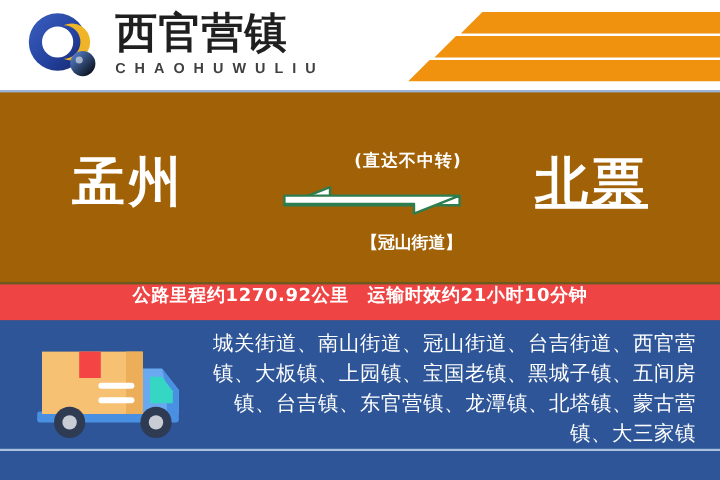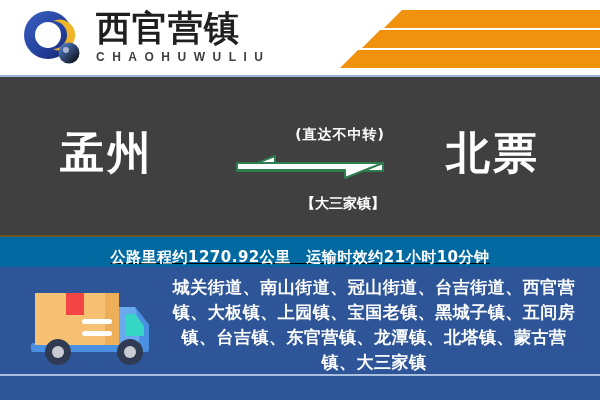--- a/index.html
+++ b/index.html
@@ -26,72 +26,72 @@
     font-family:"Liberation Sans",sans-serif;
     font-size:12px;font-weight:bold;color:#404040;
     letter-spacing:7.5px;line-height:16px;margin-top:1px;white-space:nowrap;
   }
 
   .stripes{position:absolute;right:0;top:6px;width:260px;height:62px;}
 
   
   .route-panel{
     position:absolute;left:0;top:75px;width:600px;height:160px;
-    background:#404040;border-top:2px solid #9cb4d8;
+    background:#a16207;border-top:2px solid #9cb4d8;
   }
   .city{
     position:absolute;top:50px;
     font-family:"DejaVu Sans","Liberation Sans",sans-serif;
     font-size:44px;font-weight:bold;color:#ffffff;
     letter-spacing:3px;line-height:52px;white-space:nowrap;
   }
   .city-from{left:60px;}
-  .city-to{right:60px;}
+  .city-to{right:60px;text-decoration:underline;}
 
   .arrow-group{
     position:absolute;left:50%;top:48px;transform:translateX(-50%);
     width:170px;text-align:right;
   }
   .arrow-caption{
     font-family:"DejaVu Sans","Liberation Sans",sans-serif;
     font-size:14px;font-weight:bold;color:#ffffff;
     letter-spacing:1px;line-height:18px;white-space:nowrap;
   }
   .arrow-art{margin:5px 0 3px;}
   .arrow-note{
     font-family:"DejaVu Sans","Liberation Sans",sans-serif;
     font-size:14px;font-weight:bold;color:#ffffff;
     letter-spacing:0px;line-height:18px;white-space:nowrap;margin-top:4px;
   }
 
   
   .info-bar{
     position:absolute;left:0;top:235px;width:600px;height:30px;
-    background:#0369a1;
+    background:#ef4444;
     border-top:2px solid #6b5a20;border-bottom:2px solid #2b4a86;
-    display:flex;align-items:flex-end;justify-content:center;text-decoration:underline;
+    display:flex;align-items:flex-start;justify-content:center;
   }
   .info-text{
     font-family:"DejaVu Sans","Liberation Sans",sans-serif;
     font-size:15px;font-weight:bold;color:#ffffff;
     letter-spacing:0.5px;white-space:nowrap;
   }
 
   
   .coverage{
     position:absolute;left:0;top:267px;width:600px;height:133px;
     background:#2d5597;
   }
   .truck{position:absolute;left:27px;top:12px;width:128px;height:92px;}
   .coverage-text{
     position:absolute;left:168px;top:8px;width:412px;
     font-family:"DejaVu Sans","Liberation Sans",sans-serif;
-    font-size:17px;font-weight:bold;color:#ffffff;
+    font-size:17px;font-weight:normal;color:#ffffff;
     line-height:25px;letter-spacing:0.5px;
-    text-align:center;
+    text-align:right;
   }
   .bottom-rule{
     position:absolute;left:0;top:374px;width:600px;height:2px;
     background:#a9c0e0;
   }
   .bottom-fill{
     position:absolute;left:0;top:376px;width:600px;height:24px;
     background:#2d5597;
   }
 </style>
@@ -143,21 +143,21 @@
     <div class="city city-from">孟州</div>
 
     <div class="arrow-group">
       <div class="arrow-caption">(直达不中转)</div>
       <div class="arrow-art">
         <svg width="150" height="38" viewBox="0 0 150 38" xmlns="http://www.w3.org/2000/svg">
           <polygon points="2,23 40,8 40,16 148,16 148,23" fill="#ffffff" stroke="#2e7d4f" stroke-width="2" stroke-linejoin="round"></polygon>
           <polygon points="148,15 110,30 110,22 2,22 2,15" fill="#ffffff" stroke="#2e7d4f" stroke-width="2" stroke-linejoin="round"></polygon>
         </svg>
       </div>
-      <div class="arrow-note">【大三家镇】</div>
+      <div class="arrow-note">【冠山街道】</div>
     </div>
 
     <div class="city city-to">北票</div>
   </div>
 
   <div class="info-bar">
     <div class="info-text">公路里程约1270.92公里　运输时效约21小时10分钟</div>
   </div>
 
   <div class="coverage">

